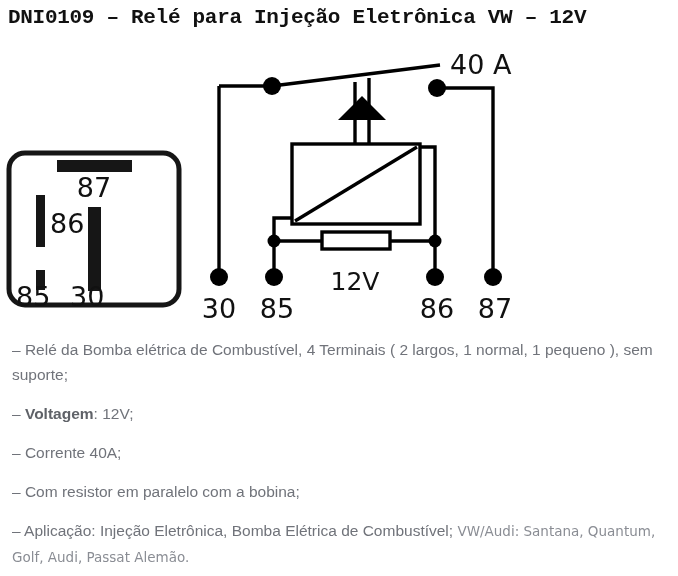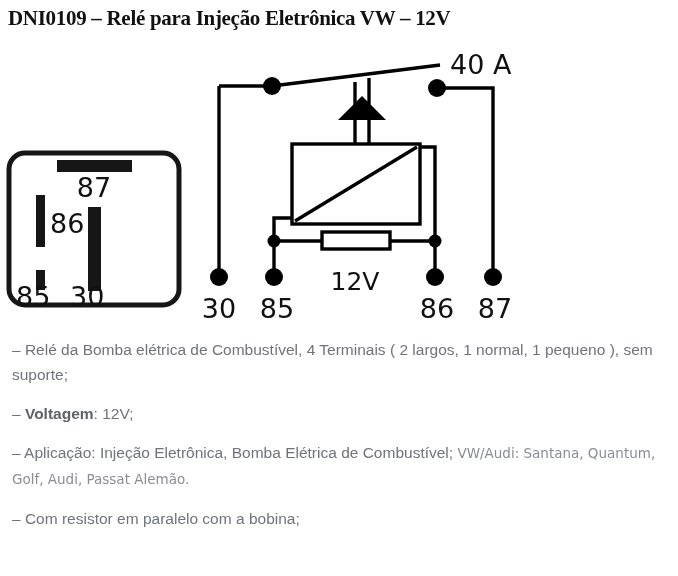--- a/index.html
+++ b/index.html
@@ -16,21 +16,21 @@
     font-family: "Liberation Sans", sans-serif;
     -webkit-font-smoothing: antialiased;
   }
 
   
   #product-title {
     position: absolute;
     left: 8px;
     top: 6px;
     width: 660px;
-    font-family: Liberation Serif, serif;
+    font-family: Liberation Mono, monospace;
     font-size: 21px;
     font-weight: bold;
     color: #111111;
     letter-spacing: -0.3px;
     white-space: nowrap;
   }
 
   
   #figure {
     position: absolute;
@@ -154,22 +154,25 @@
 <div id="description">
 
   <p class="desc-line">
     <span>– Relé da Bomba elétrica de Combustível, 4 Terminais ( 2 largos, 1 normal, 1 pequeno ), sem suporte;</span>
   </p>
 
   <p class="desc-line">
     <span>– </span><b>Voltagem</b><span>: 12V;</span>
   </p>
 
-
   <p class="desc-line">
-    <span>– Aplicação: Injeção Eletrônica, Bomba Elétrica de Combustível;</span><span class="alt-font"> VW/Audi: Santana, Quantum, Golf, Audi, Passat Alemão.</span>
+    <span>– Corrente 40A;</span>
   </p>
 
   <p class="desc-line">
     <span>– Com resistor em paralelo com a bobina;</span>
   </p>
 
+  <p class="desc-line">
+    <span>– Aplicação: Injeção Eletrônica, Bomba Elétrica de Combustível;</span><span class="alt-font"> VW/Audi: Santana, Quantum, Golf, Audi, Passat Alemão.</span>
+  </p>
+
 </div>
 
 </body></html>

